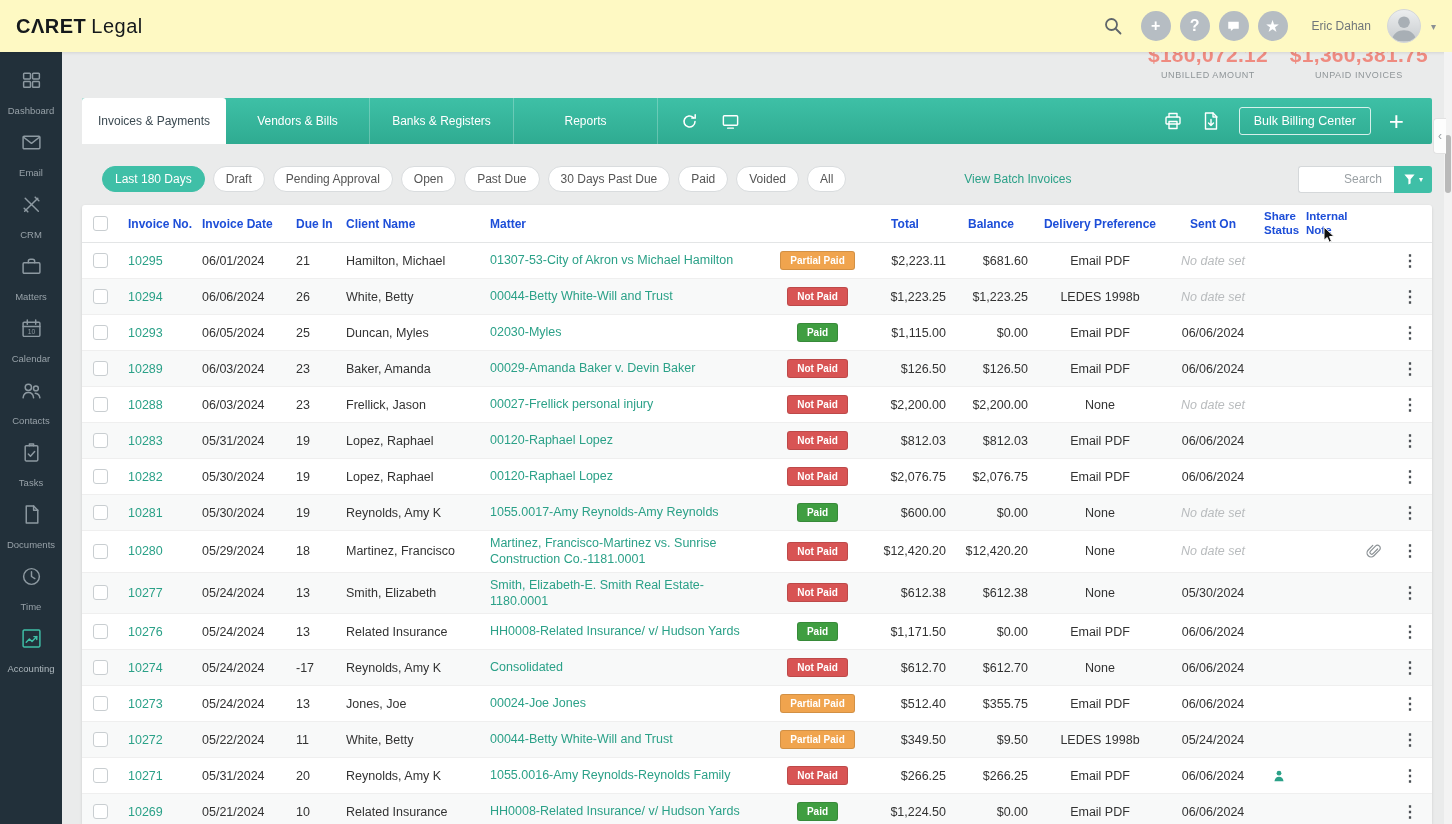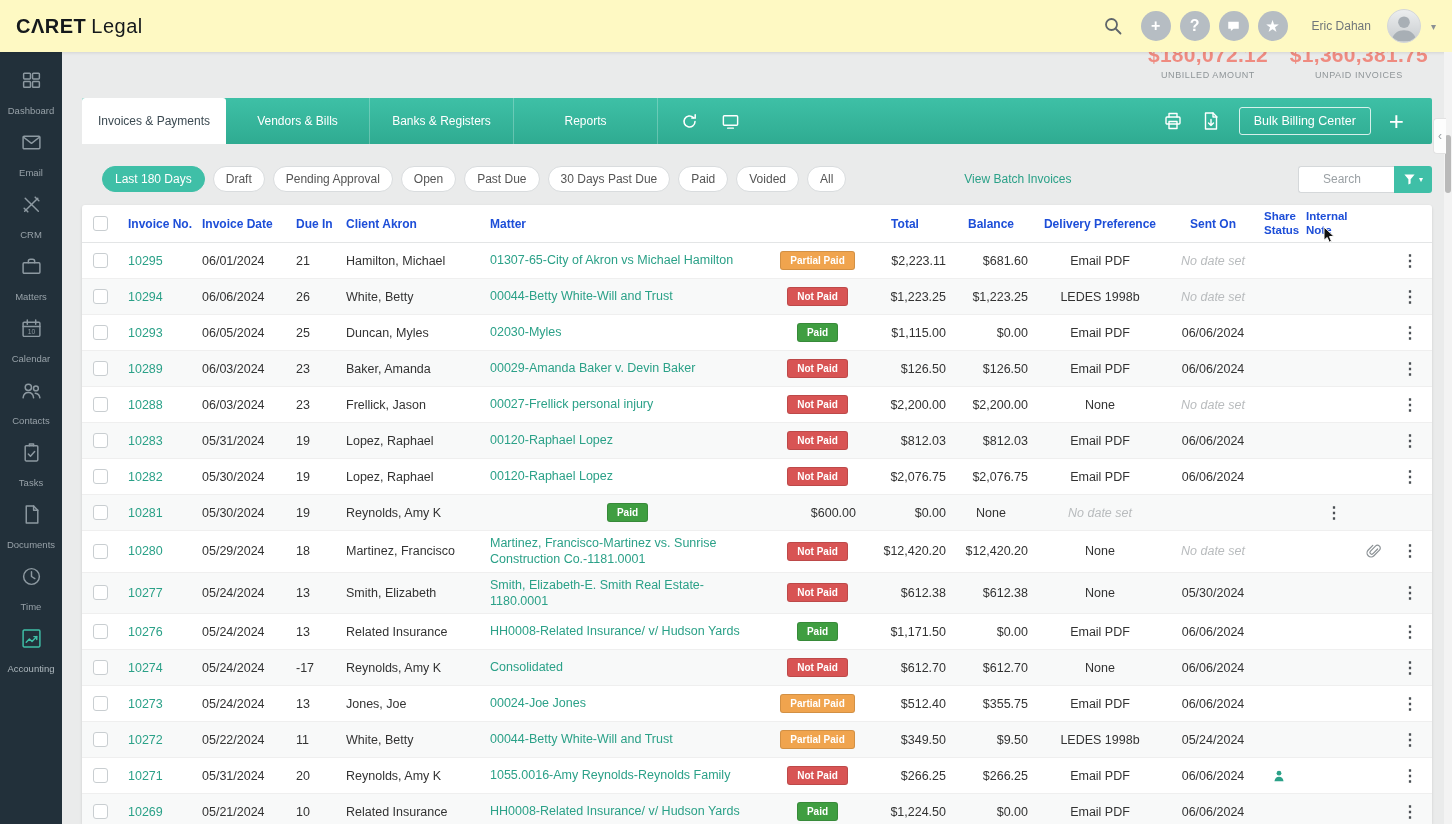--- a/index.html
+++ b/index.html
@@ -95,22 +95,23 @@
   .pill{
     height:26px; padding:0 12px; border-radius:13px; background:#fff;
     border:1px solid #d9dcde; font-size:12px; color:#555; display:flex;
     align-items:center; cursor:pointer; white-space:nowrap;
   }
   .pill.active{ background:var(--teal,#3fbfa7); border-color:var(--teal,#3fbfa7); color:#fff; }
   .batch-link{ color:var(--link,#2ba188); font-size:12px; margin-left:110px; cursor:pointer; text-decoration:none; white-space:nowrap;text-align:center; }
   .search-group{ margin-left:auto; display:flex; }
   .search-input{
     width:96px; height:27px; border:1px solid #d5d8da; border-right:none;
-    border-radius:3px 0 0 3px; padding:0 24px; font-size:12px; color:#333; outline:none;
+    border-radius:3px 0 0 3px; padding:0 12px; font-size:12px; color:#333; outline:none;
     font-family:"Liberation Sans",sans-serif;
+    text-align:right;
   }
   .search-input::placeholder{ color:#9aa0a4; }
   .filter-btn{
     width:38px; height:27px; background:var(--teal,#3fbfa7); border:none;
     border-radius:0 3px 3px 0; display:flex; align-items:center; justify-content:center;
     gap:3px; cursor:pointer; color:#fff;
   }
   .filter-btn .caret{ font-size:8px; }
 
   
@@ -398,41 +399,41 @@
   </div>
 
   <div class="table-card">
     <div class="thead">
       <div class="hcell c-check">
           <span class="checkbox"></span>
         </div>
       <div class="hcell">Invoice No.</div>
       <div class="hcell">Invoice Date</div>
       <div class="hcell">Due In</div>
-      <div class="hcell">Client Akron</div>
+      <div class="hcell">Client Name</div>
       <div class="hcell">Matter</div>
       <div class="hcell"></div>
       <div class="hcell center">Total</div>
       <div class="hcell center">Balance</div>
       <div class="hcell center">Delivery Preference</div>
       <div class="hcell center">Sent On</div>
       <div class="hcell small2">Share Status</div>
       <div class="hcell small2">Internal Note</div>
       <div class="hcell"></div>
     </div>
     <div>
     <div class="trow">
       <div class="cell c-check">
             <span class="checkbox"></span>
           </div>
       <div class="cell"><a class="link">10295</a></div>
       <div class="cell">06/01/2024</div>
       <div class="cell">21</div>
       <div class="cell">Hamilton, Michael</div>
-      <div class="cell c-matter"><a class="link">01307-65-City of Akron vs Michael Hamilton</a></div>
+      <div class="cell c-matter"><a class="link">01307-53-City of Akron vs Michael Hamilton</a></div>
       <div class="cell c-status">
             <span class="badge partial">Partial Paid</span>
           </div>
       <div class="cell c-total">$2,223.11</div>
       <div class="cell c-balance">$681.60</div>
       <div class="cell c-delivery">Email PDF</div>
       <div class="cell c-sent no-date">No date set</div>
       <div class="cell c-share">
         
       </div>
@@ -600,20 +601,21 @@
     </div>
 
     <div class="trow">
       <div class="cell c-check">
             <span class="checkbox"></span>
           </div>
       <div class="cell"><a class="link">10281</a></div>
       <div class="cell">05/30/2024</div>
       <div class="cell">19</div>
       <div class="cell">Reynolds, Amy K</div>
+      <div class="cell c-matter"><a class="link">1055.0017-Amy Reynolds-Amy Reynolds</a></div>
       <div class="cell c-status">
             <span class="badge paid">Paid</span>
           </div>
       <div class="cell c-total">$600.00</div>
       <div class="cell c-balance">$0.00</div>
       <div class="cell c-delivery">None</div>
       <div class="cell c-sent no-date">No date set</div>
       <div class="cell c-share">
         
       </div>

